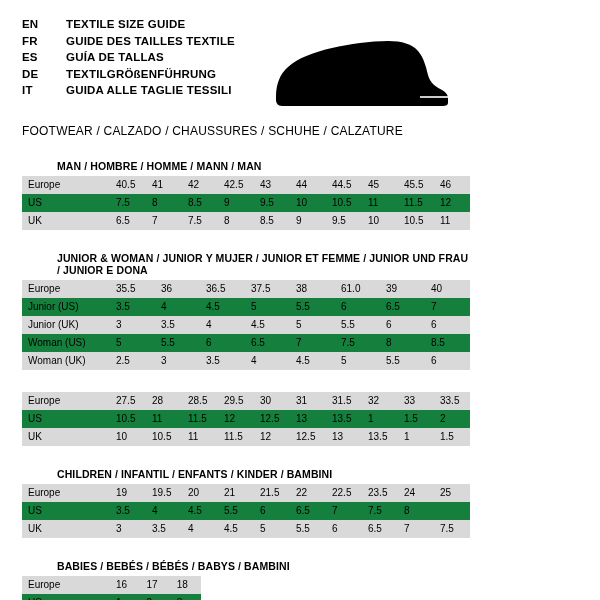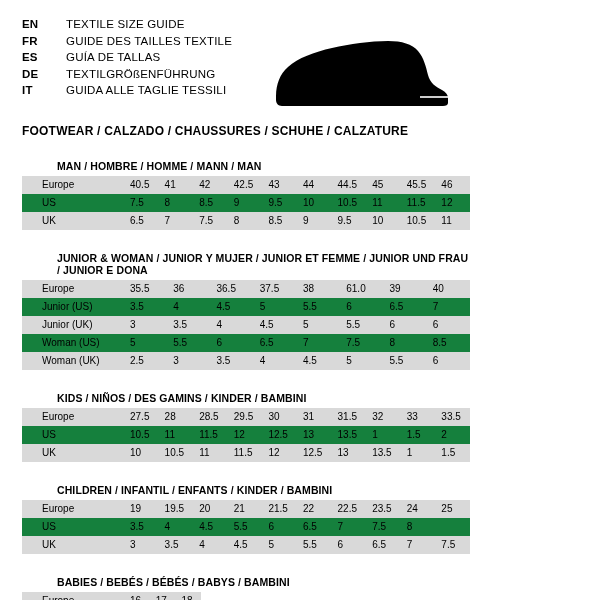--- a/index.html
+++ b/index.html
@@ -36,33 +36,33 @@
   .lang-table td {
     padding: 0 0 3.5px 0;
     vertical-align: top;
     line-height: 13px;
   }
   .lang-code {
     width: 44px;
     font-weight: bold;
   }
   .lang-text {
-    font-weight: normal;
+    font-weight: bold;
   }
   .shoe-art {
     position: absolute;
     right: 20px;
     top: 16px;
     width: 180px;
     height: 78px;
   }
 
   .section-title {
     font-size: 12px;
-    font-weight: bold;
+    font-weight: normal;
     letter-spacing: 0.2px;
     margin-top: 14px;
   }
 
   
   .block {
     margin-top: 22px;
   }
   .block-title {
     font-size: 10.5px;
@@ -81,21 +81,21 @@
     width: 40%;
   }
   table.sizes td {
     height: 18px;
     line-height: 18px;
     padding: 0 0 0 6px;
     white-space: nowrap;
   }
   table.sizes td.label {
     width: 82px;
-    padding-left: 20px;
+    padding-left: 6px;
   }
   table.sizes tr.shade td {
     background: #d9d9d9;
   }
   table.sizes tr.plain td {
     background: #15803d;
   }
 </style>
 </head>
 <body>
@@ -246,21 +246,20 @@
           <td>4.5</td>
           <td>5</td>
           <td>5.5</td>
           <td>6</td>
         </tr>
       </tbody>
     </table>
   </div>
 
   <div class="block">
-    <div class="block-title">KIDS / NIÑOS / DES GAMINS / KINDER / BAMBINI</div>
     <table class="sizes">
       <tbody>
         <tr class="shade">
           <td class="label">Europe</td>
           <td>27.5</td>
           <td>28</td>
           <td>28.5</td>
           <td>29.5</td>
           <td>30</td>
           <td>31</td>

